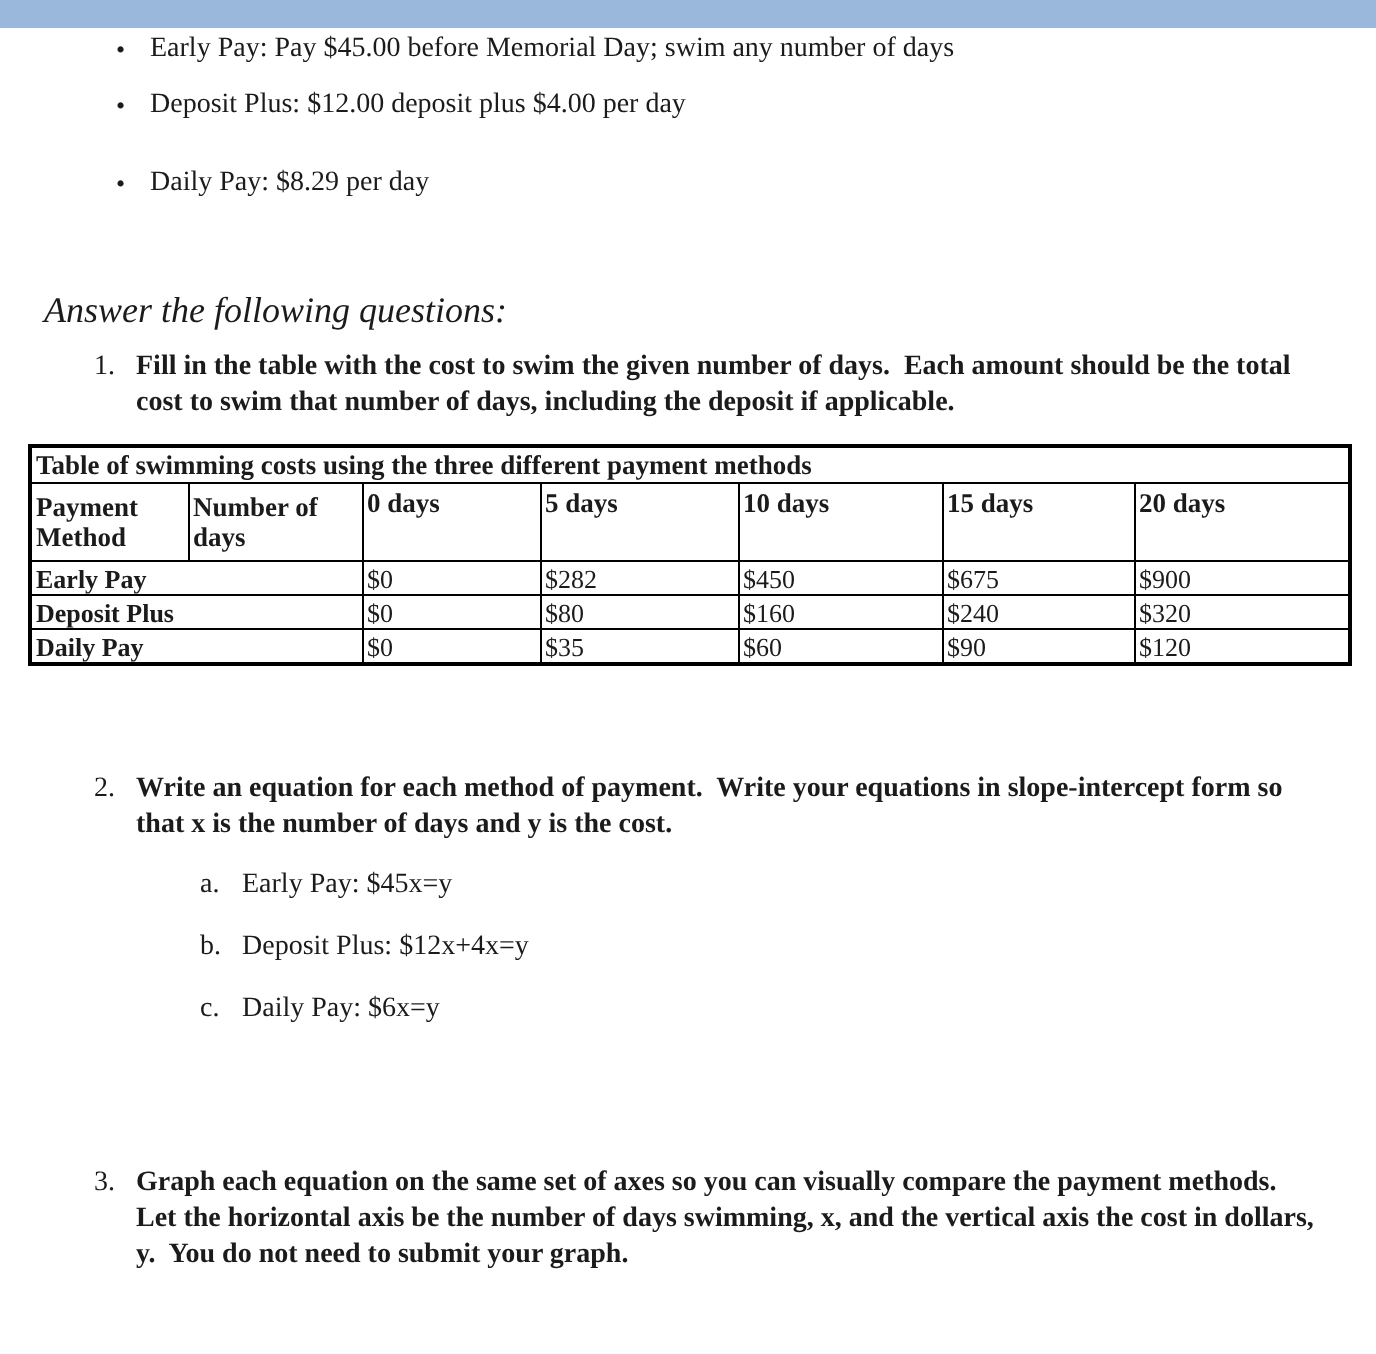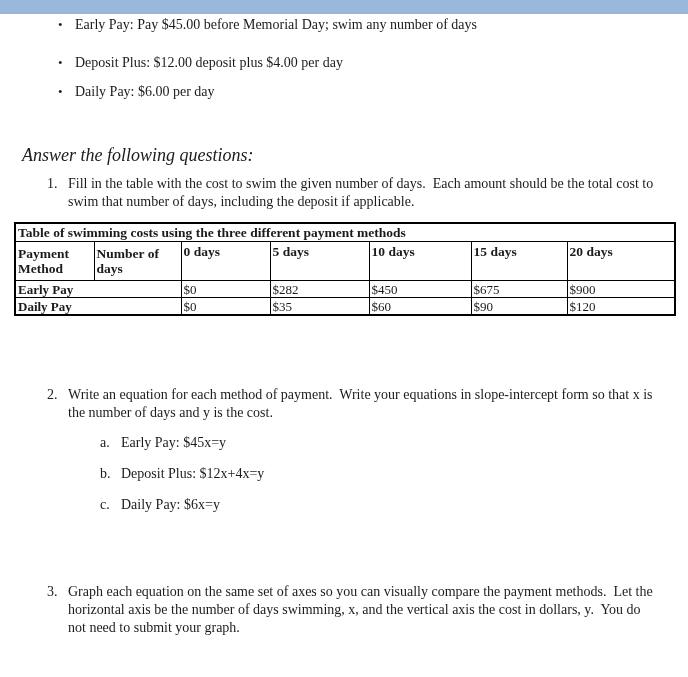--- a/index.html
+++ b/index.html
@@ -15,21 +15,21 @@
     background: #ffffff;
     font-family: "Liberation Serif", "DejaVu Serif", serif;
     color: #1b1b1b;
     font-size: 14px;
   }
   .top-bar {
     position: absolute;
     left: 0; top: 0;
     width: 688px; height: 14px;
   }
-  .txt { white-space: pre-wrap; line-height: 18px; }
+  .txt { white-space: pre-wrap; line-height: 18px; font-weight: bold; }
 
   
   .bullet-item { position: absolute; left: 58px; width: 610px; line-height: 17px; }
   .bullet-dot {
     display: inline-block;
     width: 17px;
     font-size: 13px;
     vertical-align: top;
   }
   .bullet-text { display: inline-block; vertical-align: top; }
@@ -75,25 +75,25 @@
 </head>
 <body>
 
 <div class="page">
 
   <div class="top-bar" style="background: rgb(154, 183, 220);"></div>
 
   <div class="bullet-item" style="top:16px">
     <span class="bullet-dot">•</span><span class="bullet-text">Early Pay: Pay $45.00 before Memorial Day; swim any number of days</span>
   </div>
-  <div class="bullet-item" style="top:54px">
+  <div class="bullet-item" style="top:44px">
     <span class="bullet-dot">•</span><span class="bullet-text">Deposit Plus: $12.00 deposit plus $4.00 per day</span>
   </div>
   <div class="bullet-item" style="top:83px">
-    <span class="bullet-dot">•</span><span class="bullet-text">Daily Pay: $6.00 per day</span>
+    <span class="bullet-dot">•</span><span class="bullet-text">Daily Pay: $8.29 per day</span>
   </div>
 
   <div class="prompt">Answer the following questions:</div>
 
   <div class="question" style="top:175px">
     <span class="q-num">1.</span>
     <span class="q-text txt">Fill in the table with the cost to swim the given number of days.  Each amount should be the total cost to swim that number of days, including the deposit if applicable.</span>
   </div>
 
   <table class="swim">
@@ -121,20 +121,28 @@
       </tr>
       <tr class="data-row">
         <td colspan="2" class="method">Early Pay</td>
         <td>$0</td>
         <td>$282</td>
         <td>$450</td>
         <td>$675</td>
         <td>$900</td>
       </tr>
       <tr class="data-row">
+        <td colspan="2" class="method">Deposit Plus</td>
+        <td>$0</td>
+        <td>$80</td>
+        <td>$160</td>
+        <td>$240</td>
+        <td>$320</td>
+      </tr>
+      <tr class="data-row">
         <td colspan="2" class="method">Daily Pay</td>
         <td>$0</td>
         <td>$35</td>
         <td>$60</td>
         <td>$90</td>
         <td>$120</td>
       </tr>
     </tbody>
   </table>
 

